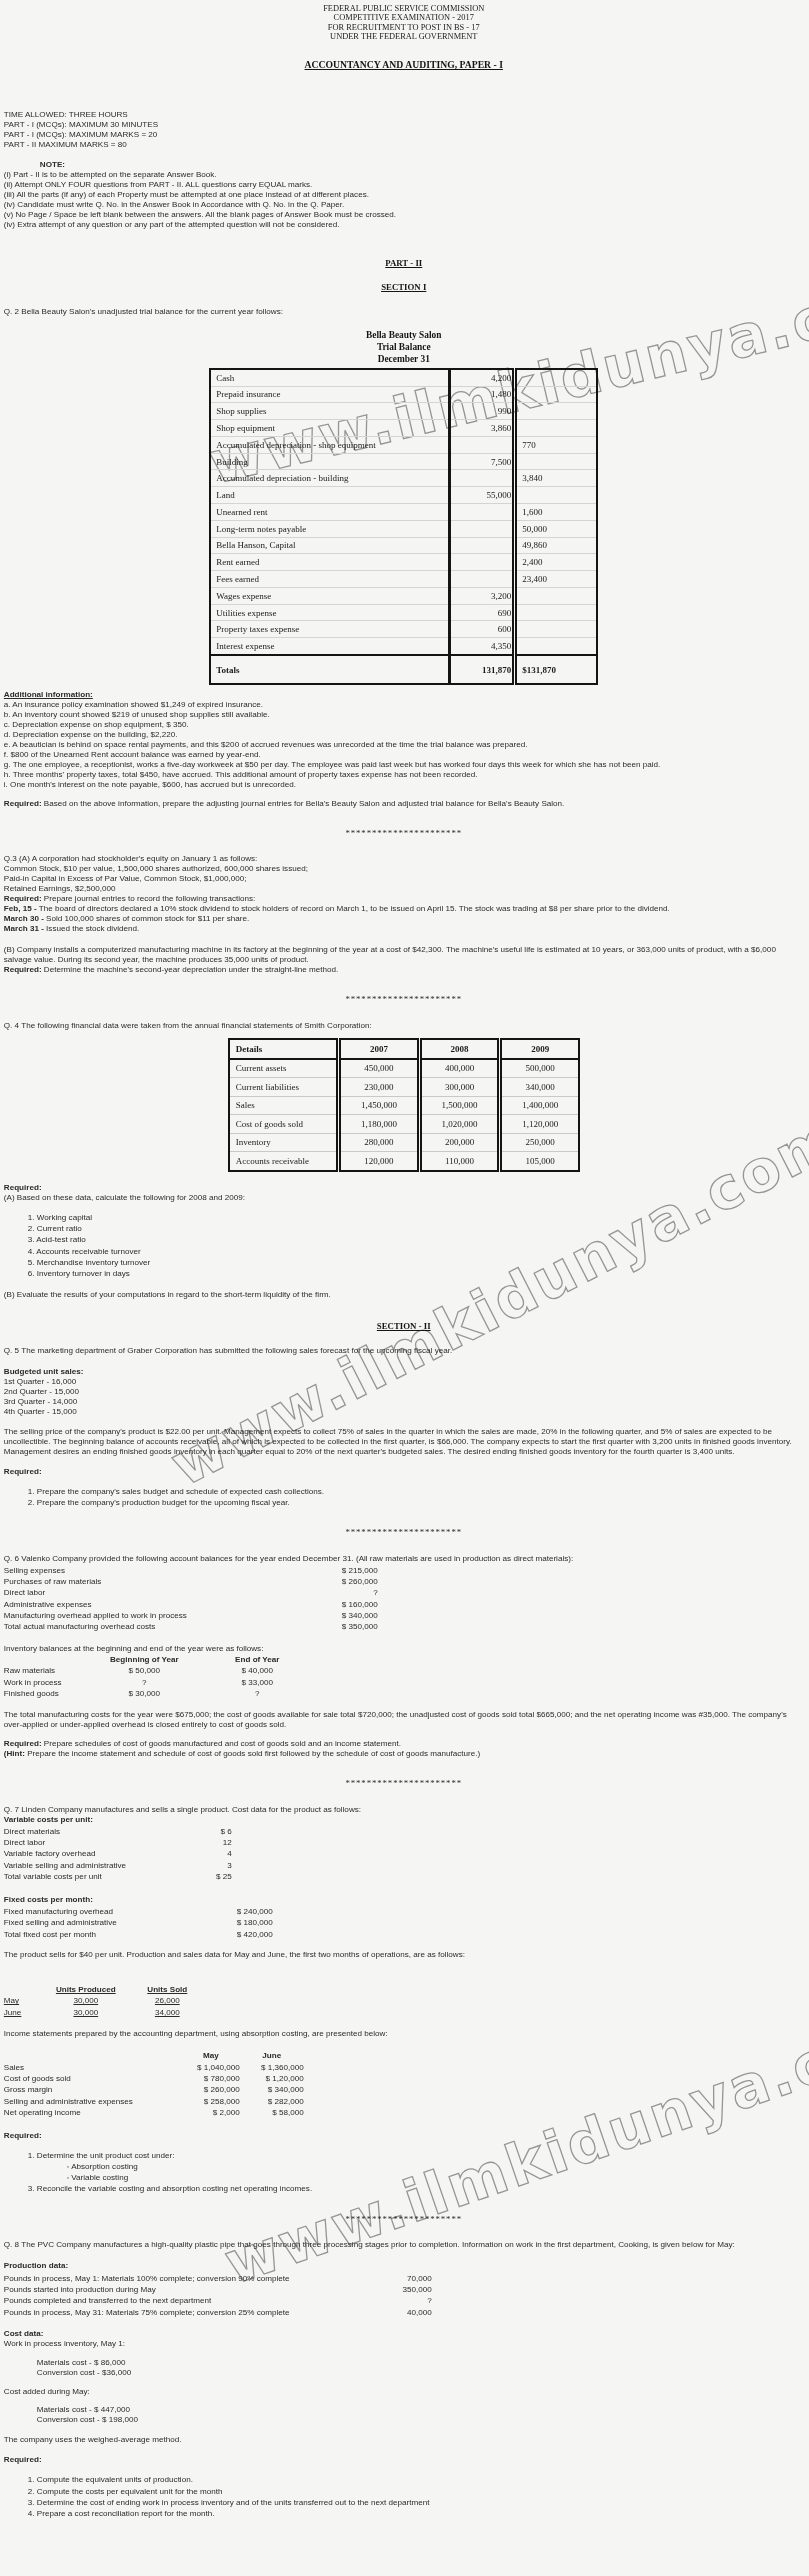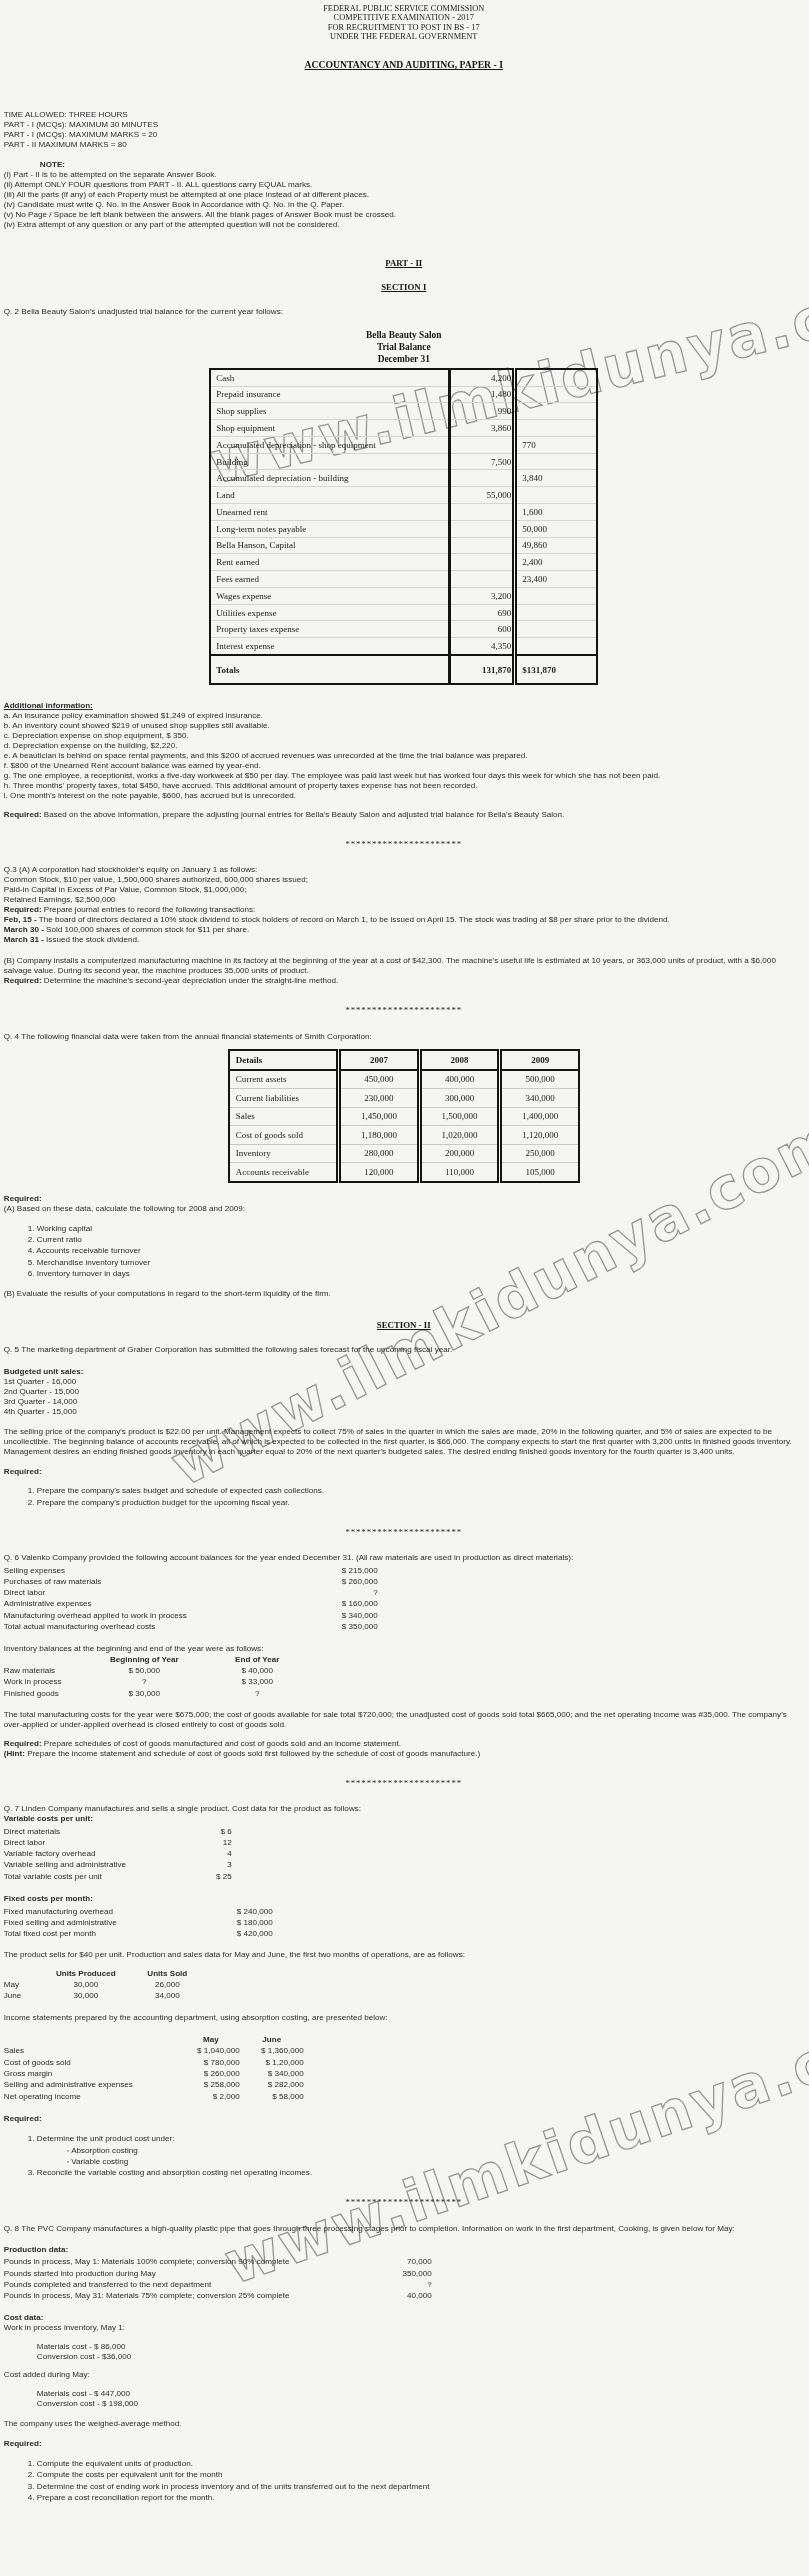--- a/index.html
+++ b/index.html
@@ -22,21 +22,21 @@
   .tb-title{text-align:center;font-family:"Liberation Serif","DejaVu Serif",serif;
             font-size:9.4px;font-weight:bold;line-height:12px;color:#151515;margin-top:12.5px;}
   table.trial{margin:2.5px auto 0 auto;border-collapse:collapse;border:2.5px solid #141414;
               font-family:"Liberation Serif","DejaVu Serif",serif;font-size:9px;color:#1b1b1b;}
   table.trial td{border-bottom:0.6px solid #d4d4d4;padding:1.9px 5px;line-height:12px;}
   table.trial td.acct{width:227px;}
   table.trial td.debit{width:55px;text-align:right;padding-right:1px;border-left:3.1px solid #141414;}
   table.trial td.credit{width:50px;text-align:left;padding-right:24px;border-left:5.6px double #141414;}
   table.trial tr.totals td{border-top:2.5px solid #141414;border-bottom:none;font-weight:bold;
                            padding-top:7.5px;padding-bottom:7.5px;}
-  .add-heading{font-weight:bold;text-decoration:underline;margin-top:16px;}
+  .add-heading{font-weight:bold;text-decoration:underline;margin-top:5px;}
   .req-line{margin-top:8.8px;}
   .stars{text-align:center;font-family:"Liberation Serif","DejaVu Serif",serif;
          font-size:8.8px;letter-spacing:0.9px;margin:19px 0 16.3px 0;color:#2a2a2a;}
   table.fin{margin:7.5px auto 0 auto;border-collapse:collapse;border:2.5px solid #141414;
             font-family:"Liberation Serif","DejaVu Serif",serif;font-size:9px;color:#1b1b1b;}
   table.fin th,table.fin td{padding:2.5px 6.3px;border-bottom:0.6px solid #c9c9c9;line-height:12.5px;}
   table.fin th{border-bottom:2.5px solid #141414;font-weight:bold;text-align:center;}
   table.fin th.lbl,table.fin td.lbl{width:94px;text-align:left;}
   table.fin th.yr,table.fin td.yr{width:63px;text-align:center;border-left:5.6px double #141414;}
   .list{margin:8.8px 0 0 24px;}
@@ -291,20 +291,21 @@
             <td class="yr">105,000</td>
           </tr>
       </tbody>
     </table>
 
     <div class="b" style="margin-top:11.3px;">Required:</div>
     <div>(A) Based on these data, calculate the following for 2008 and 2009:</div>
     <div class="list">
       <div class="li">1. Working capital</div>
       <div class="li">2. Current ratio</div>
+      <div class="li">3. Acid-test ratio</div>
       <div class="li">4. Accounts receivable turnover</div>
       <div class="li">5. Merchandise inventory turnover</div>
       <div class="li">6. Inventory turnover in days</div>
     </div>
     <div style="margin-top:10px;">(B) Evaluate the results of your computations in regard to the short-term liquidity of the firm.</div>
 
     <div class="sec-heading" style="margin-top:21px;">SECTION - II</div>
 
     <div class="q-intro">Q. 5 The marketing department of Graber Corporation has submitted the following sales forecast for the upcoming fiscal year.</div>
     <div class="subhead">Budgeted unit sales:</div>
@@ -409,21 +410,21 @@
           <span class="val">$ 180,000</span>
         </div>
       <div class="pair q7f-pair">
           <span class="lbl">Total fixed cost per month</span>
           <span class="val">$ 420,000</span>
         </div>
     </div>
 
     <div style="margin-top:10px;">The product sells for $40 per unit. Production and sales data for May and June, the first two months of operations, are as follows:</div>
 
-    <div class="grid units-grid" style="margin-top:8px;">
+    <div class="grid units-grid" style="margin-top:24px;text-decoration:underline;">
       <div></div>
       <div class="c b">Units Produced</div>
       <div class="c b">Units Sold</div>
       <div>May</div>
       <div class="c">30,000</div>
       <div class="c">26,000</div>
       <div>June</div>
       <div class="c">30,000</div>
       <div class="c">34,000</div>
     </div>

